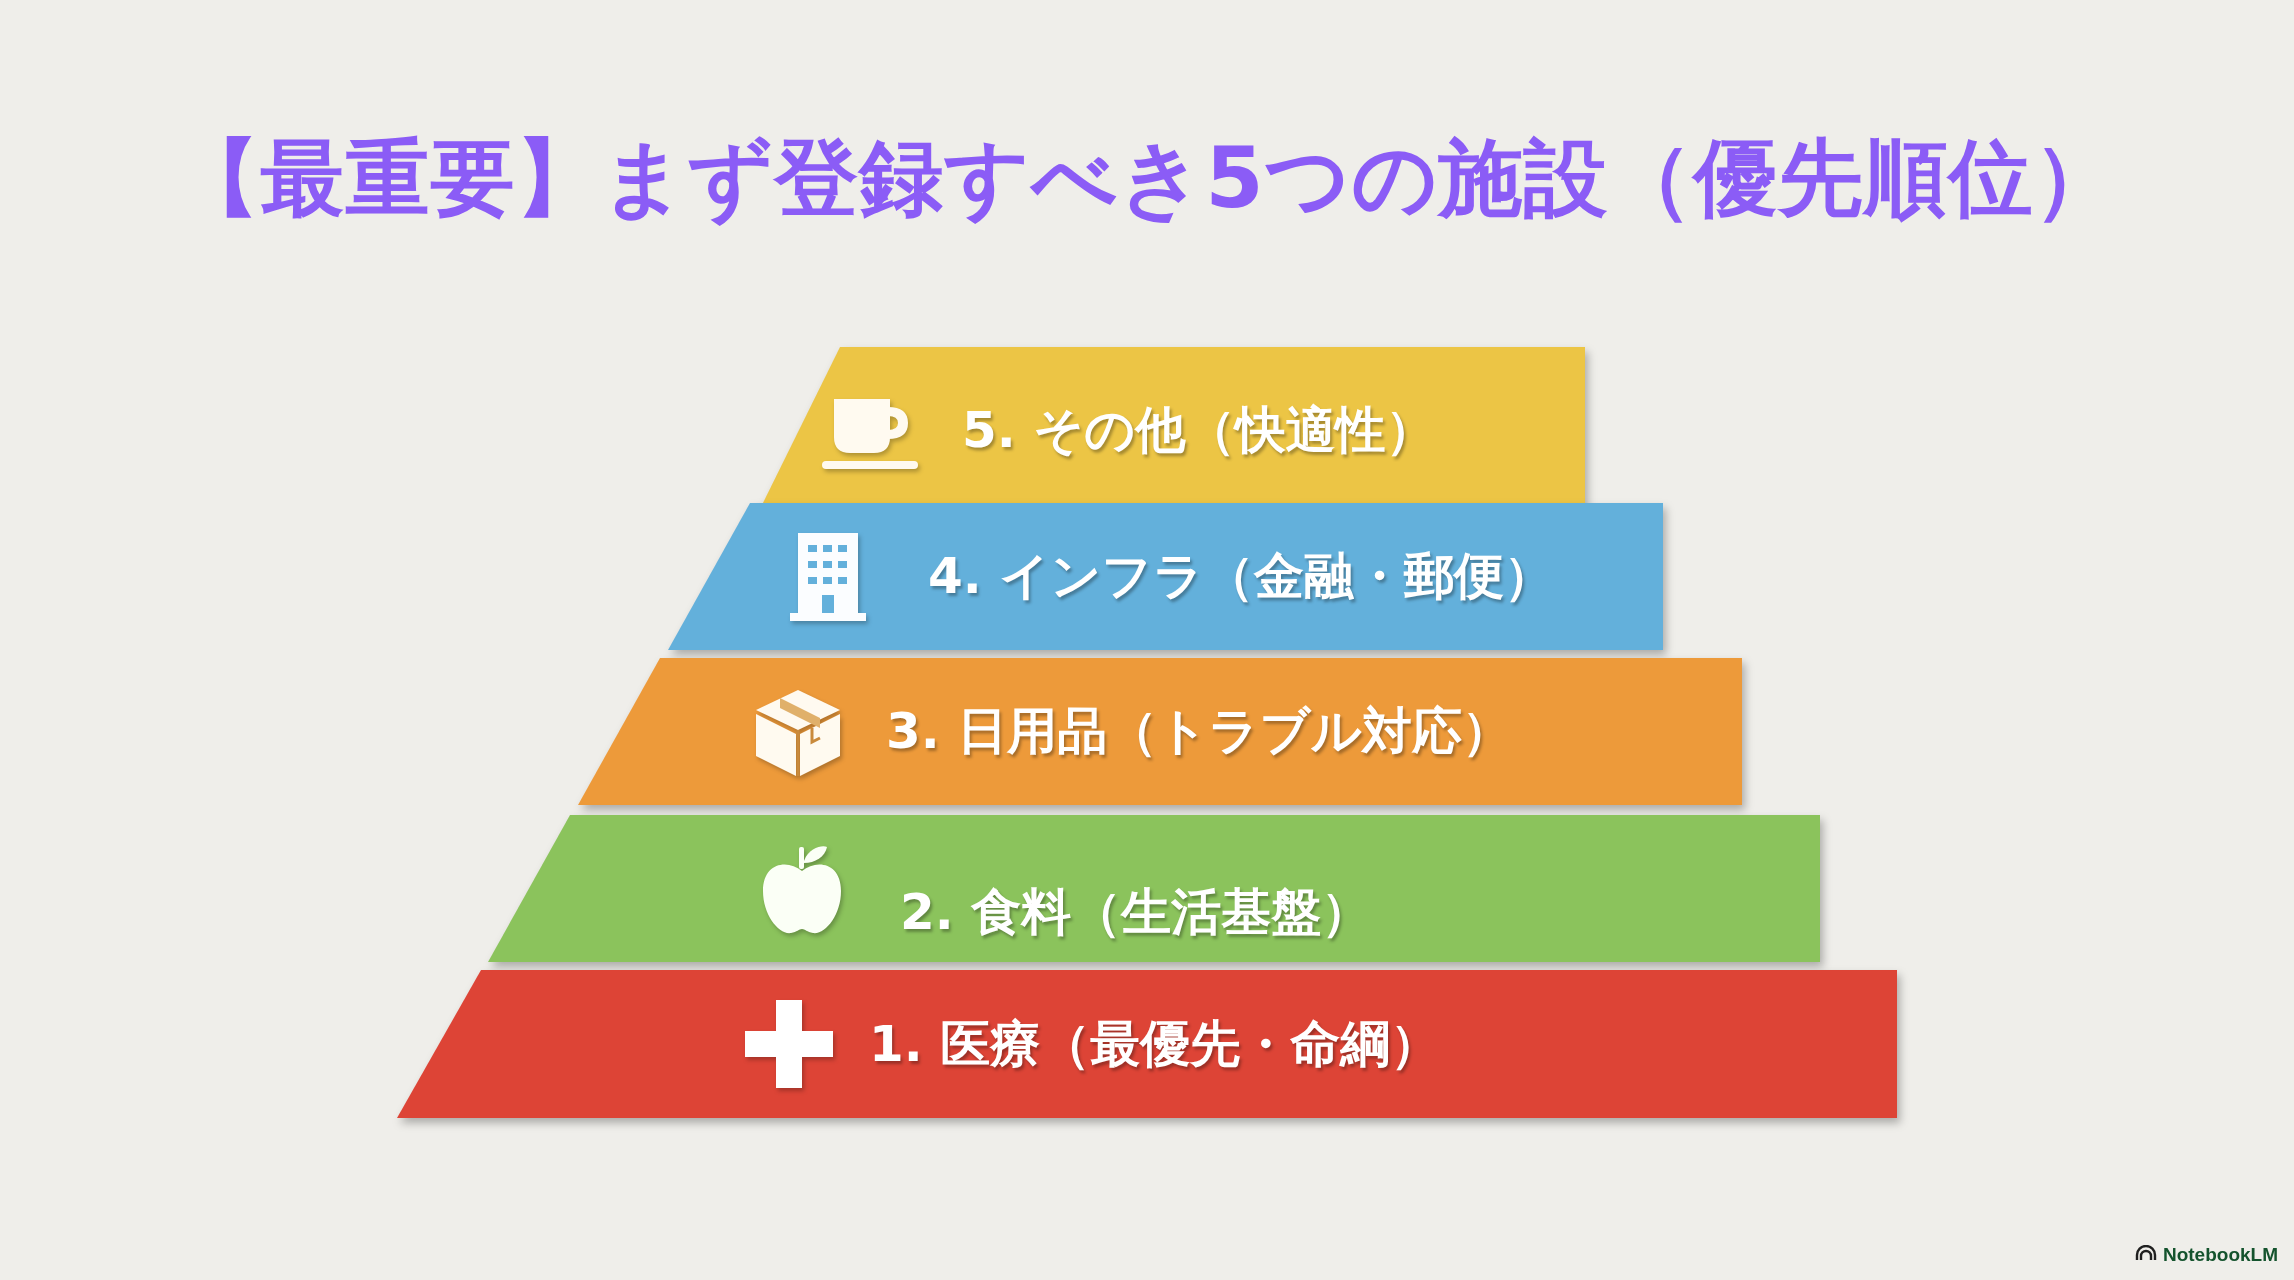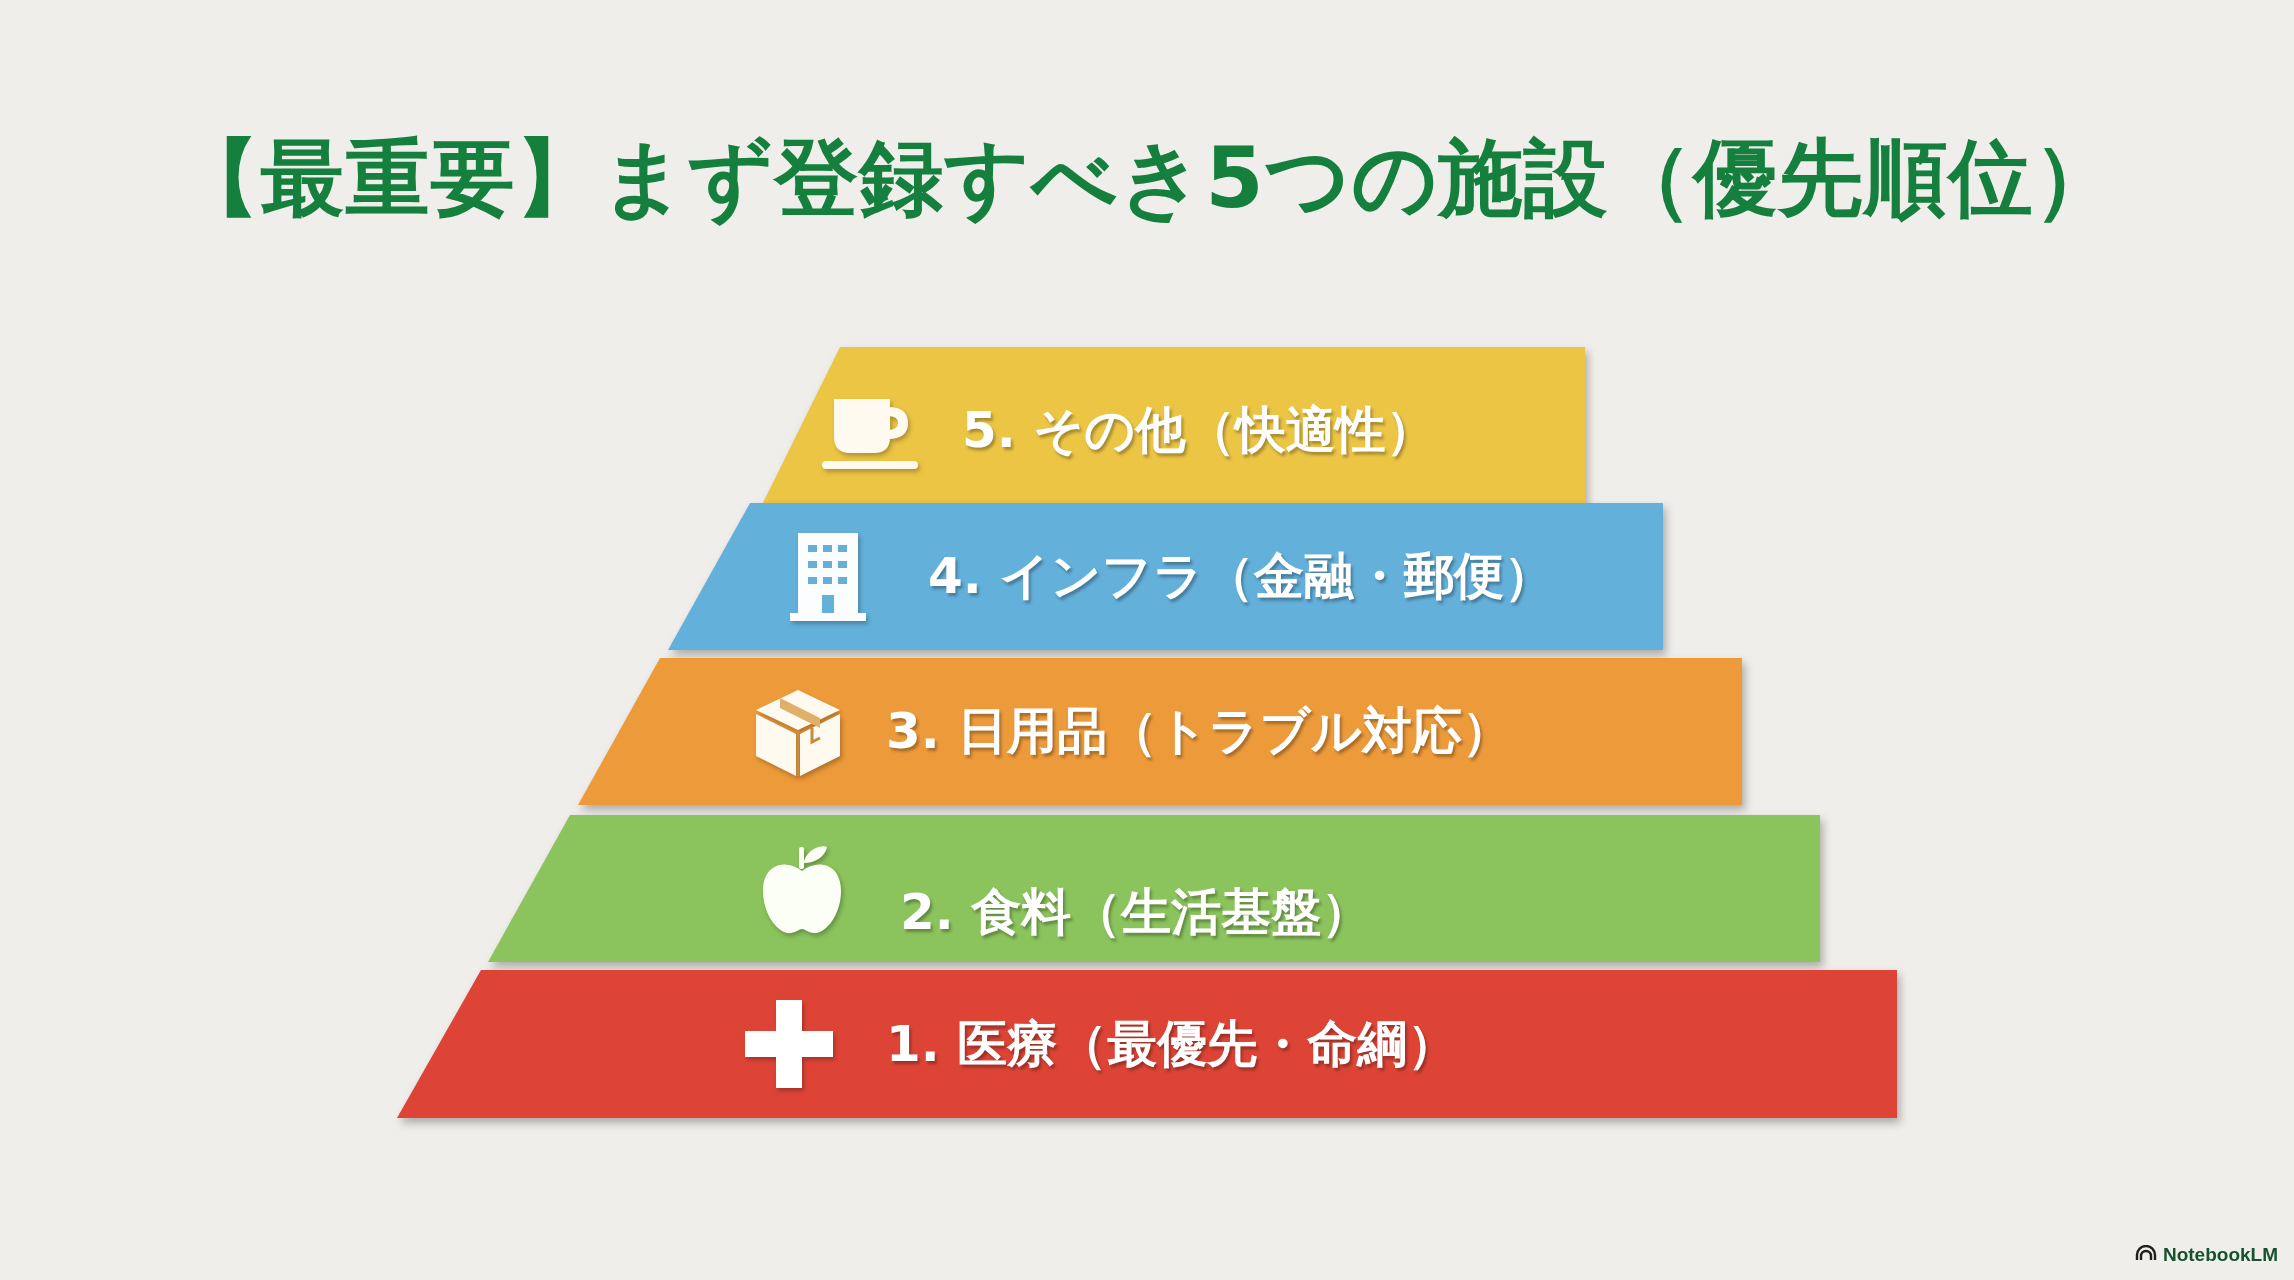--- a/index.html
+++ b/index.html
@@ -15,21 +15,21 @@
       font-family: "DejaVu Sans", "Liberation Sans", sans-serif;
     }
     .slide-title {
       position: absolute;
       left: 0;
       top: 118px;
       width: 2294px;
       text-align: center;
       font-size: 84px;
       font-weight: bold;
-      color: #15803d;
+      color: #8b5cf6;
       letter-spacing: 1px;
       line-height: 120px;
       white-space: nowrap;
     }
     .pyramid {
       position: absolute;
       left: 0;
       top: 0;
       width: 2294px;
       height: 1280px;
@@ -161,21 +161,21 @@
         </svg>
       </div>
       <span class="band-label" style="margin-left:48px;margin-top:47px;">2. 食料（生活基盤）</span>
     </div>
   </div>
 
   <div class="band" style="left:397px; top:970px; width:1500px; height:148px;">
     <svg class="band-shape" viewBox="0 0 1500 148" preserveAspectRatio="none">
       <polygon points="84,0 1500,0 1500,148 0,148" fill="#dd4436"></polygon>
     </svg>
-    <div class="band-content" style="left:342px;gap:17px;">
+    <div class="band-content" style="left:342px;">
       <div class="band-icon">
         <svg width="96" height="96" viewBox="0 0 96 96">
           <rect x="35" y="4" width="26" height="88" fill="#ffffff"></rect>
           <rect x="4" y="35" width="88" height="26" fill="#ffffff"></rect>
         </svg>
       </div>
       <span class="band-label" style="margin-left:30px;">1. 医療（最優先・命綱）</span>
     </div>
   </div>
 

